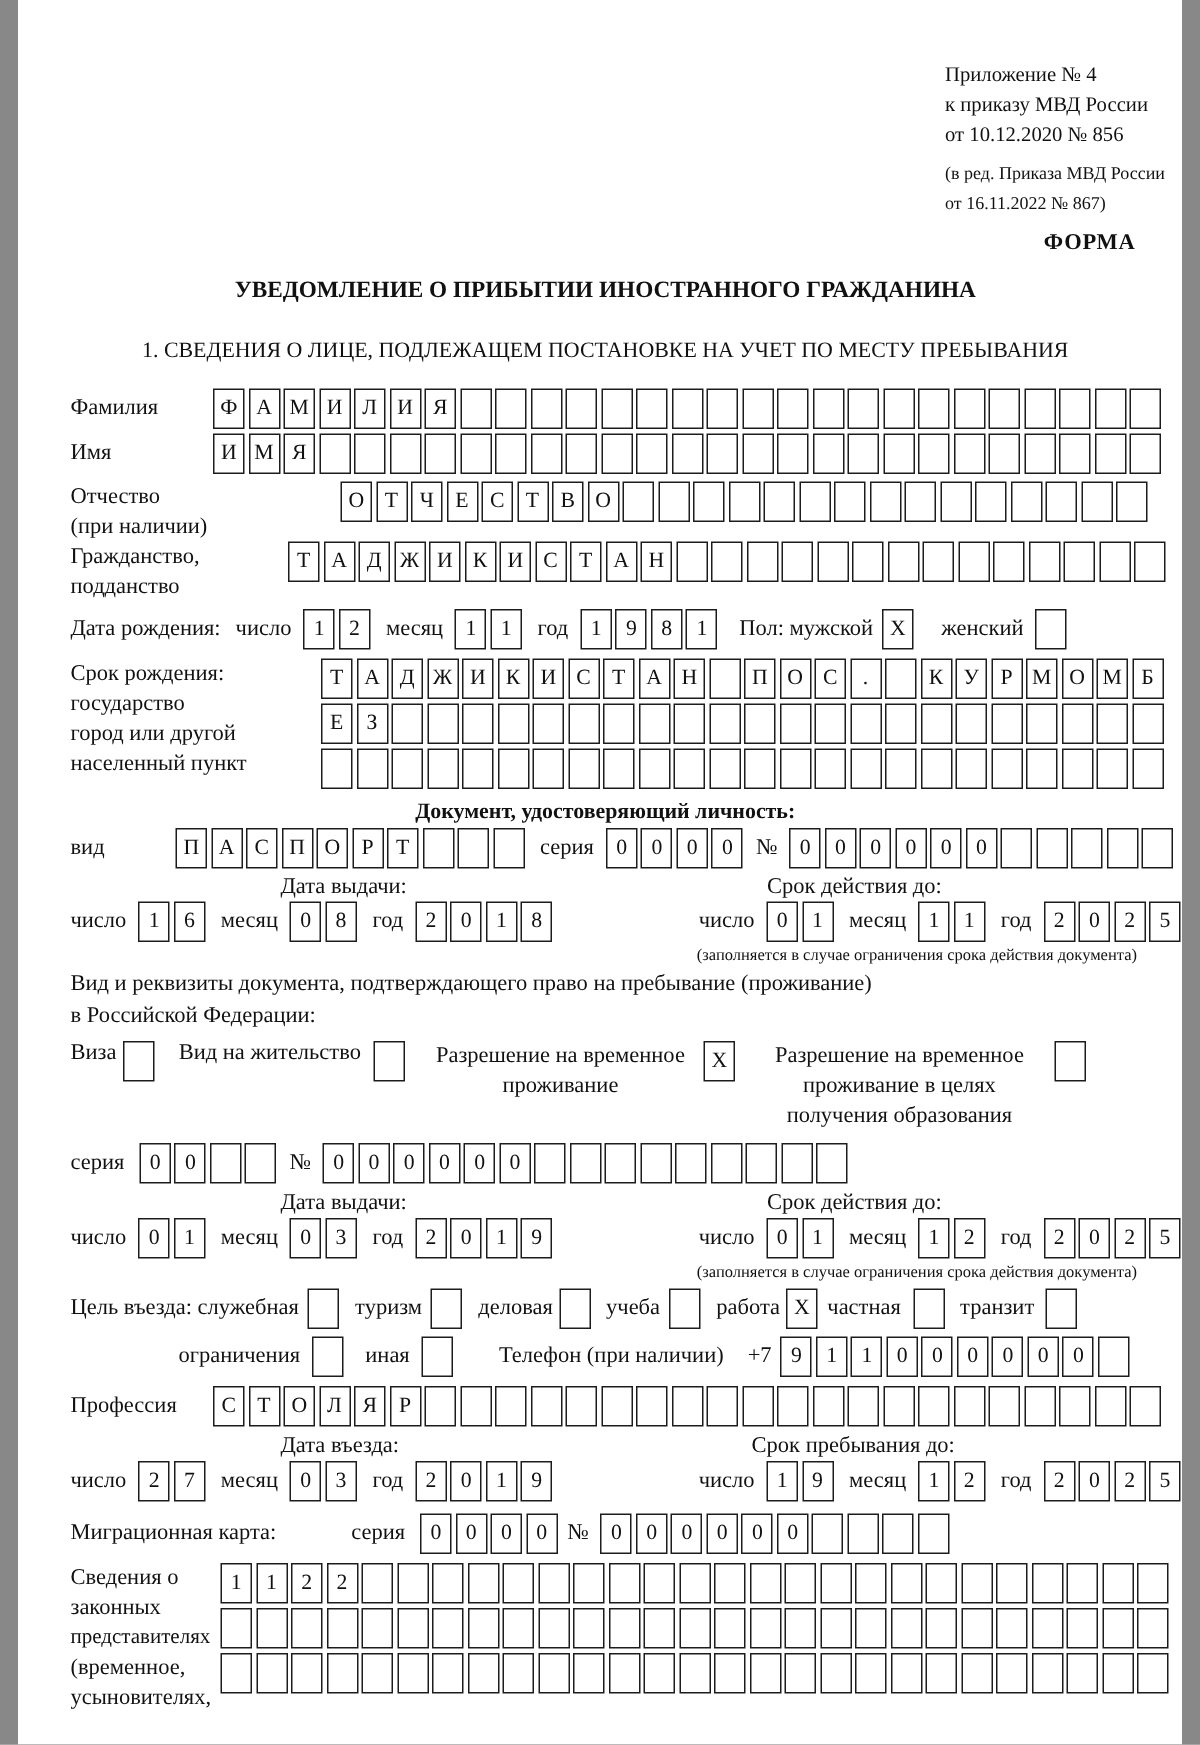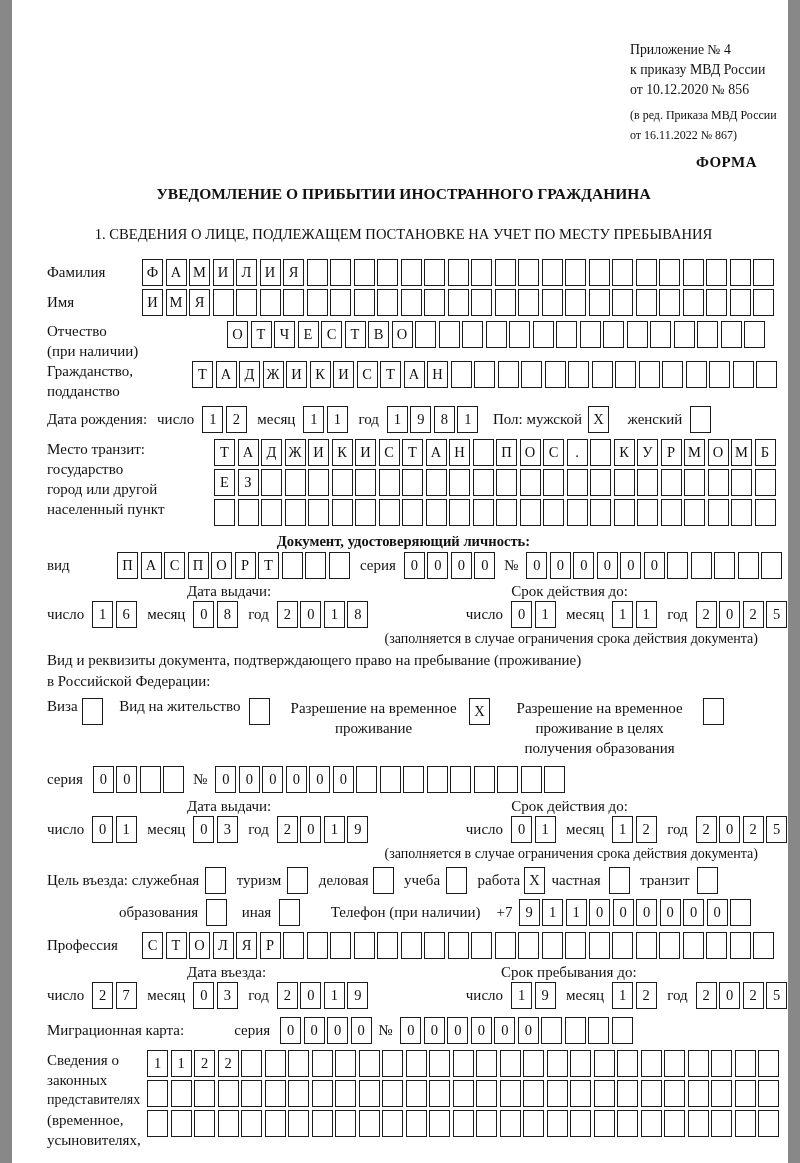--- a/index.html
+++ b/index.html
@@ -35,21 +35,21 @@
   .ml4{margin-left:4px;}.ml6{margin-left:6px;}.ml8{margin-left:8px;}
   .ml12{margin-left:12px;}.ml14{margin-left:14px;}.ml16{margin-left:16px;}
   .ml28{margin-left:28px;}.ml50{margin-left:50px;}
   .ml72{margin-left:72px;}.ml95{margin-left:95px;}.ml140{margin-left:140px;}
   .ml235{margin-left:235px;}.ml240{margin-left:240px;}
   .mt1{margin-top:1px;}.mt2{margin-top:2px;}.mt3{margin-top:3px;}
   .mt4{margin-top:4px;}.mt5{margin-top:5px;}.mt6{margin-top:6px;}
   .mt8{margin-top:8px;}.mt16{margin-top:16px;}
   .dlab{flex:none;margin-right:8px;}
   .dg{display:flex;align-items:center;}
-  .note{font-size:14px;text-align:right;padding-right:2px;}
+  .note{font-size:11px;text-align:right;padding-right:2px;}
   .text{font-size:15px;}
   .docheading{text-align:center;font-weight:bold;font-size:14.6px;margin-top:4px;}
   .cblock{display:block;flex:none;text-align:center;line-height:20px;}
   .cb175{width:175px;}
   .cb190{width:190px;}
   .svedlbl .lbl{line-height:20px;}
 </style>
 </head>
 <body>
 
@@ -222,21 +222,21 @@
         <span class="cell">1</span>
       </span>
     <span class="lab ml12">Пол: мужской</span>
     <span class="chk ml6">X</span>
     <span class="lab ml16">женский</span>
     <span class="chk ml8"></span>
   </div>
 
   <div class="rowt mt6">
     <span class="lb w167">
-      <span class="lbl">Место транзит:</span>
+      <span class="lbl">Срок рождения:</span>
       <span class="lbl">государство</span>
       <span class="lbl">город или другой</span>
       <span class="lbl">населенный пункт</span>
     </span>
     <span class="bstack">
       <span class="boxes">
           <span class="cell">Т</span>
           <span class="cell">А</span>
           <span class="cell">Д</span>
           <span class="cell">Ж</span>
@@ -511,21 +511,21 @@
     <span class="chk ml6"></span>
     <span class="lab ml8">работа</span>
     <span class="chk ml4">X</span>
     <span class="lab ml4">частная</span>
     <span class="chk ml8"></span>
     <span class="lab ml8">транзит</span>
     <span class="chk ml8"></span>
   </div>
 
   <div class="row mt5">
-    <span class="lab ml72">образования</span>
+    <span class="lab ml72">ограничения</span>
     <span class="chk ml8"></span>
     <span class="lab ml12">иная</span>
     <span class="chk ml8"></span>
     <span class="lab ml28">Телефон (при наличии)</span>
     <span class="lab ml16" style="margin-right:6px">+7</span>
     <span class="boxes">
         <span class="cell">9</span>
         <span class="cell">1</span>
         <span class="cell">1</span>
         <span class="cell">0</span>

